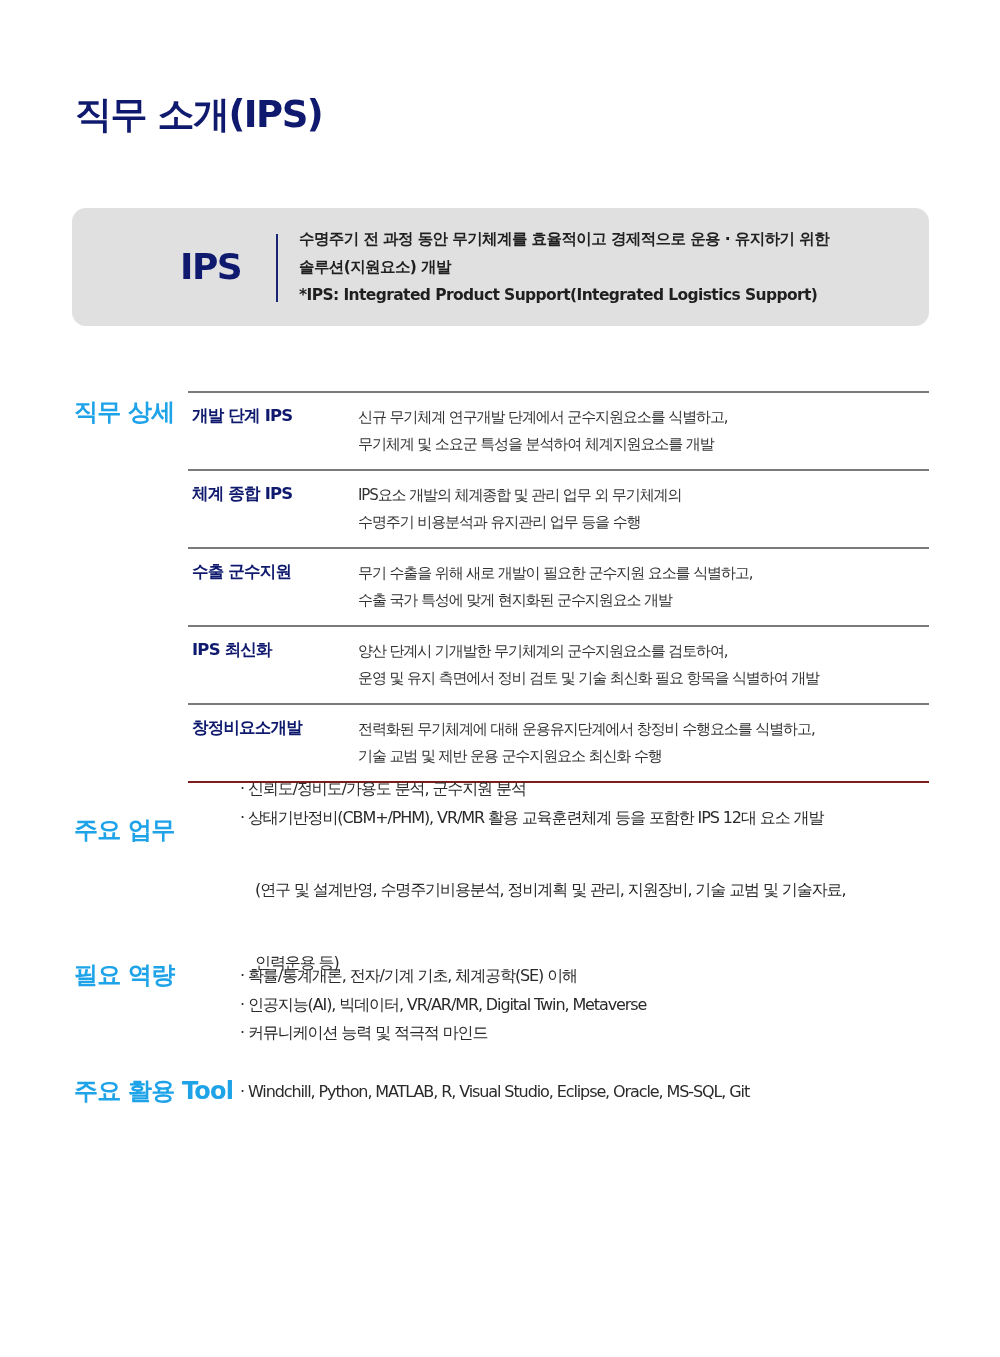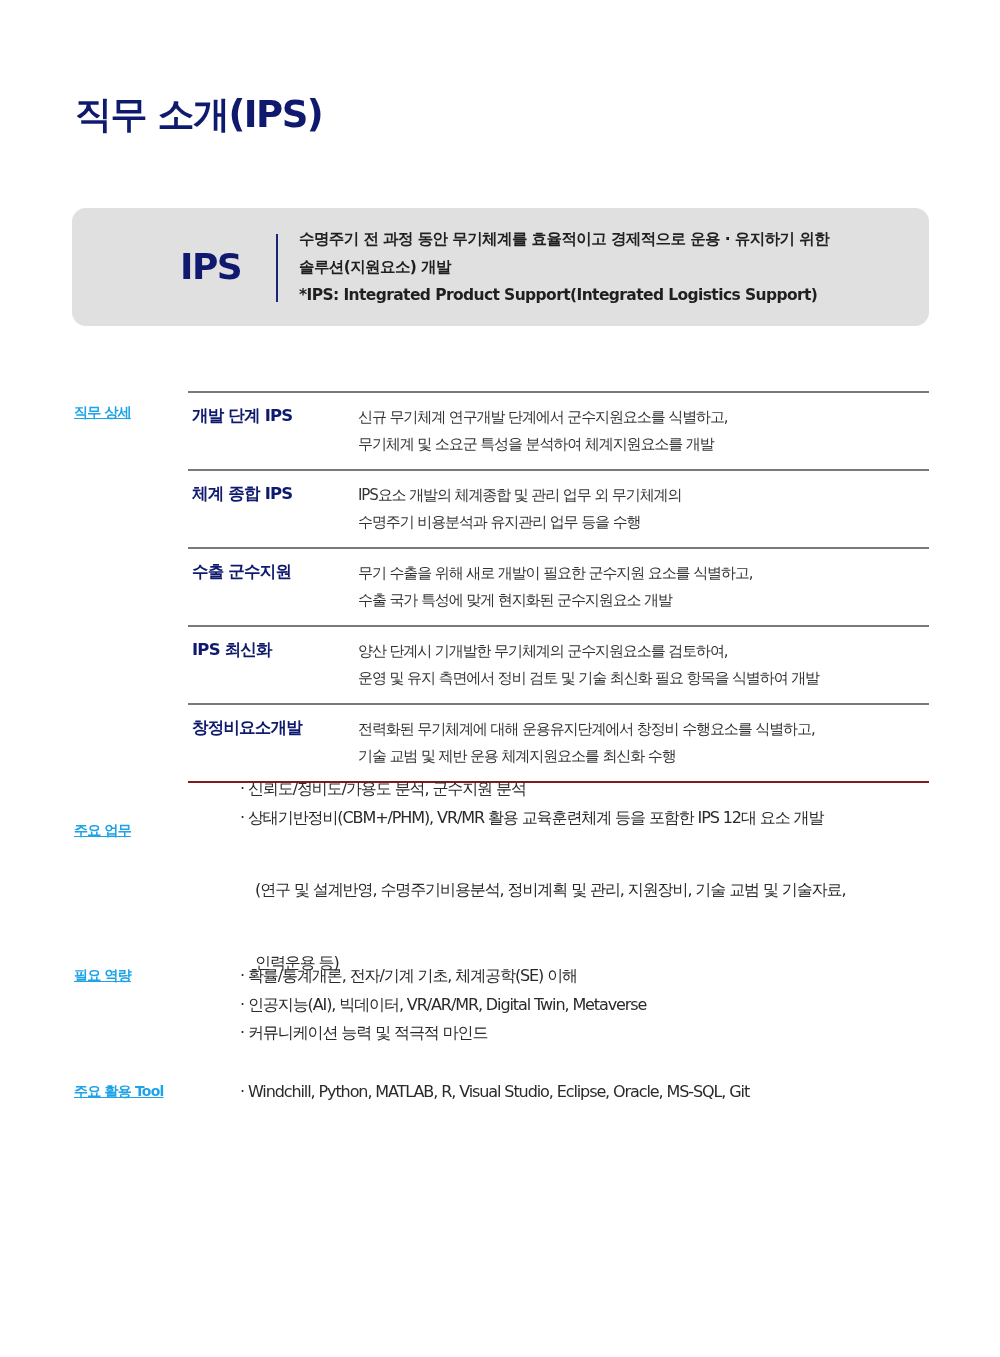--- a/index.html
+++ b/index.html
@@ -5,21 +5,21 @@
     html, body { margin: 0; padding: 0; background: #ffffff; }
     body { width: 1000px; height: 1357px; position: relative; font-family: "DejaVu Sans", "Liberation Sans", sans-serif; color: #222222; overflow: hidden; }
     .page-title { position: absolute; left: 72px; top: 86px; font-size: 37px; font-weight: bold; color: #0f1a6e; letter-spacing: -1.5px; margin: 3px; line-height: 52px; }
 
     .summary-box { position: absolute; left: 72px; top: 208px; width: 857px; height: 118px; background: #e0e0e0; border-radius: 14px; }
     .summary-label { position: absolute; left: 76px; top: 34px; width: 64px; font-size: 36px; font-weight: bold; color: #0f1a6e; letter-spacing: -1.5px; line-height: 50px; margin-left: 32px; }
     .summary-divider { position: absolute; left: 204px; top: 26px; width: 2px; height: 68px; background: #1a2475; }
     .summary-text { position: absolute; left: 227px; top: 17px; font-size: 15.5px; line-height: 28px; color: #1f1f1f; letter-spacing: -0.6px; }
     .summary-text div { white-space: nowrap; font-weight: bold; }
 
-    .section-label { position: absolute; left: 74px; font-size: 14px; font-weight: bold; color: #1fa3e8; letter-spacing: -0.8px; line-height: 28px; text-decoration: underline; }
+    .section-label { position: absolute; left: 74px; font-size: 24px; font-weight: bold; color: #1fa3e8; letter-spacing: -0.8px; line-height: 28px; }
 
     .detail-table { position: absolute; left: 188px; top: 391px; width: 741px; }
     .detail-row { position: relative; height: 76px; border-top: 2px solid #7a7a7a; }
     .detail-row:last-child { border-bottom: 2px solid #7f1d1d; }
     .detail-name { position: absolute; left: 4px; top: 10px; font-size: 16.5px; font-weight: bold; color: #0f1a6e; letter-spacing: -0.8px; line-height: 26px; }
     .detail-desc { position: absolute; left: 170px; top: 11px; font-size: 15px; line-height: 27px; color: #333333; letter-spacing: -1.1px; white-space: nowrap; }
 
     .bullet-list { position: absolute; left: 240px; font-size: 16px; line-height: 28.5px; color: #2a2a2a; letter-spacing: -1.1px; }
     .bullet-list .item { white-space: nowrap; }
     .bullet-list .cont { padding-left: 15px; white-space: nowrap; margin-top: 44px; }
@@ -67,21 +67,21 @@
     <div class="detail-name">IPS 최신화</div>
     <div class="detail-desc">
       <div>양산 단계시 기개발한 무기체계의 군수지원요소를 검토하여,</div>
       <div>운영 및 유지 측면에서 정비 검토 및 기술 최신화 필요 항목을 식별하여 개발</div>
     </div>
   </div>
   <div class="detail-row">
     <div class="detail-name">창정비요소개발</div>
     <div class="detail-desc">
       <div>전력화된 무기체계에 대해 운용유지단계에서 창정비 수행요소를 식별하고,</div>
-      <div>기술 교범 및 제반 운용 체계지원요소를 최신화 수행</div>
+      <div>기술 교범 및 제반 운용 군수지원요소 최신화 수행</div>
     </div>
   </div>
 </div>
 
 <div class="section-label" style="top:816px;">주요 업무</div>
 <div class="bullet-list" style="top:775px;">
   <div class="item">· 신뢰도/정비도/가용도 분석, 군수지원 분석</div>
   <div class="item">· 상태기반정비(CBM+/PHM), VR/MR 활용 교육훈련체계 등을 포함한 IPS 12대 요소 개발</div>
   <div class="cont">(연구 및 설계반영, 수명주기비용분석, 정비계획 및 관리, 지원장비, 기술 교범 및 기술자료,</div>
   <div class="cont"> 인력운용 등)</div>

